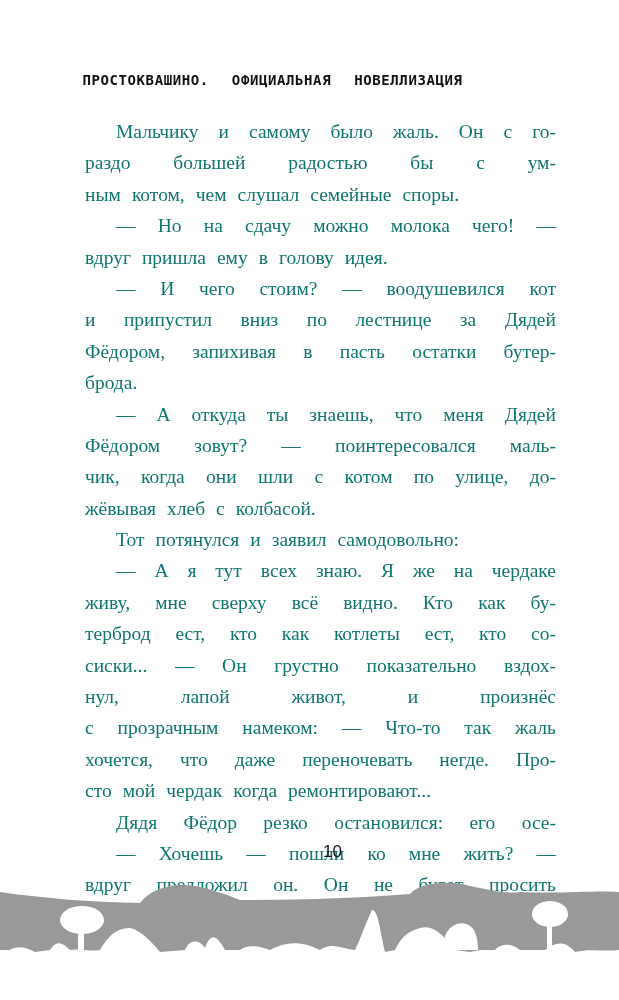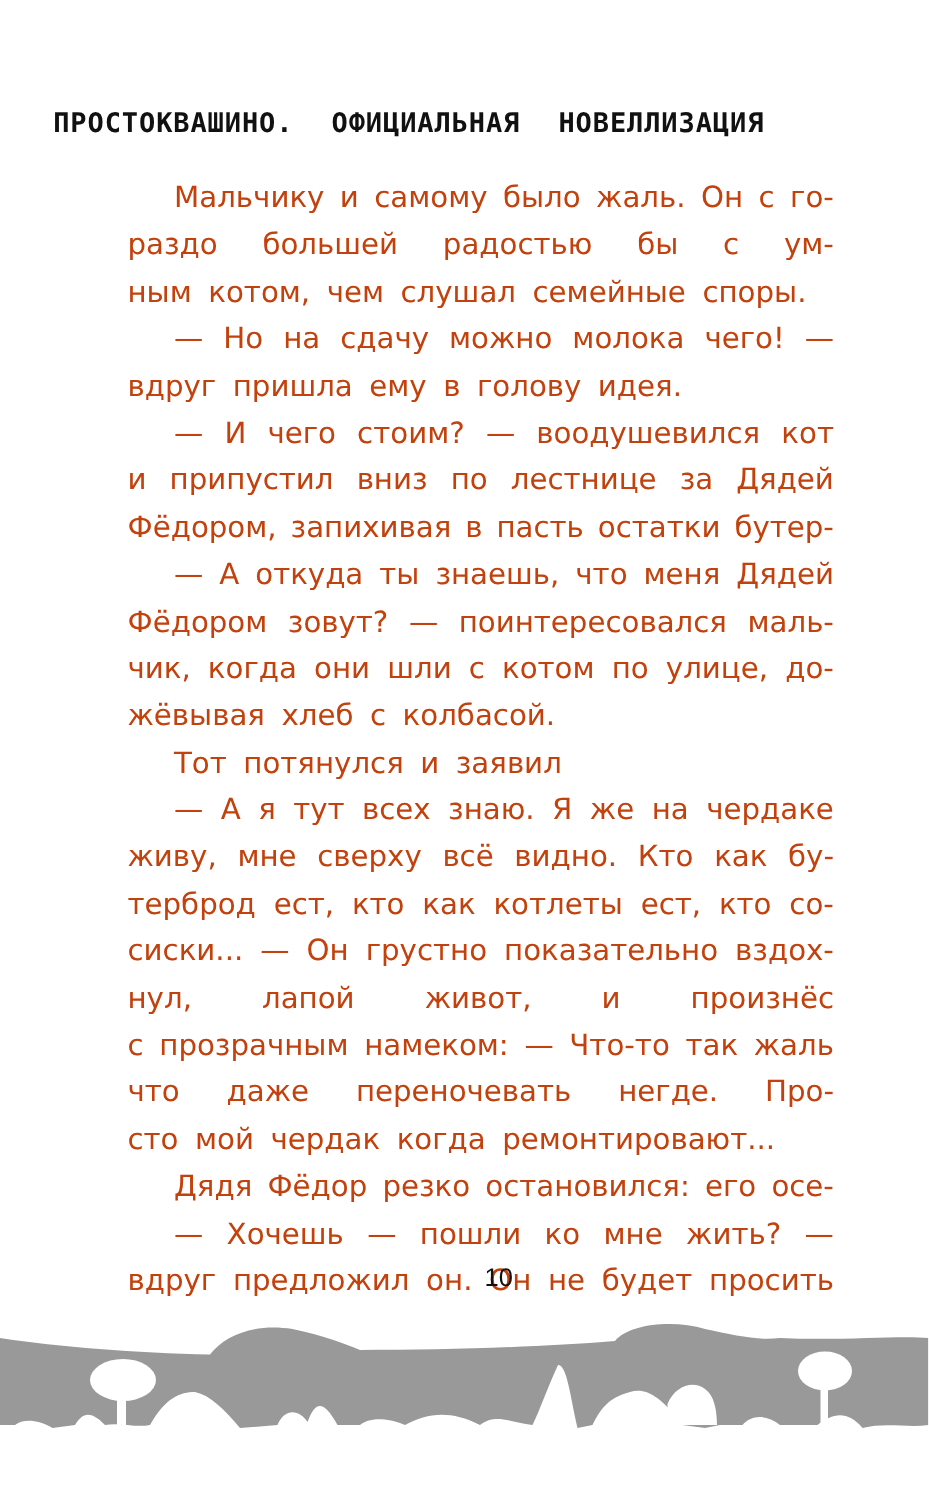--- a/index.html
+++ b/index.html
@@ -2,30 +2,30 @@
 <html><head>
 <meta charset="utf-8">
 <style>
   html, body { margin: 0; padding: 0; }
   body {
     width: 619px; height: 1000px; background: #ffffff; position: relative; overflow: hidden;
     font-family: "DejaVu Sans", sans-serif; color: #1a1a1a;
   }
   .running-head {
     position: absolute; top: 72px; left: 0; width: 545px; text-align: center;
-    font-family: "DejaVu Sans Mono", monospace; font-weight: bold; font-size: 18px;
+    font-family: "DejaVu Sans Mono", monospace; font-weight: bold; font-size: 14px;
     letter-spacing: 0.6px; color: #111;
   }
   .running-head span { margin: 0 7px; }
   .text-block {
     position: absolute; top: 116px; left: 85px; width: 471px;
   }
   .line {
     height: 31.4px; line-height: 31.4px; font-size: 19.5px; white-space: nowrap;
-    display: flex; justify-content: space-between; color: #c2410c;
+    display: flex; justify-content: space-between; color: #0f766e; font-family: Liberation Serif, serif;
   }
   .line.indent { padding-left: 31px; }
   .line.last { justify-content: flex-start; }
   .line.last .w { margin-right: 11px; }
   .page-number {
     position: absolute; top: 842px; left: 0; width: 619px; text-align: center;
     font-family: Liberation Sans, sans-serif; font-size: 17px; color: #111; margin-left: 23px;
   }
   .footer-band { position: absolute; left: 0; top: 870px; width: 619px; height: 90px; }
 </style>
@@ -101,20 +101,23 @@
       <span class="w">за</span>
       <span class="w">Дядей</span>
     </div>
     <div class="line">
       <span class="w">Фёдором,</span>
       <span class="w">запихивая</span>
       <span class="w">в</span>
       <span class="w">пасть</span>
       <span class="w">остатки</span>
       <span class="w">бутер-</span>
+    </div>
+    <div class="line last">
+      <span class="w">брода.</span>
     </div>
     <div class="line indent">
       <span class="w">—</span>
       <span class="w">А</span>
       <span class="w">откуда</span>
       <span class="w">ты</span>
       <span class="w">знаешь,</span>
       <span class="w">что</span>
       <span class="w">меня</span>
       <span class="w">Дядей</span>
@@ -141,20 +144,21 @@
       <span class="w">жёвывая</span>
       <span class="w">хлеб</span>
       <span class="w">с</span>
       <span class="w">колбасой.</span>
     </div>
     <div class="line indent last">
       <span class="w">Тот</span>
       <span class="w">потянулся</span>
       <span class="w">и</span>
       <span class="w">заявил</span>
+      <span class="w">самодовольно:</span>
     </div>
     <div class="line indent">
       <span class="w">—</span>
       <span class="w">А</span>
       <span class="w">я</span>
       <span class="w">тут</span>
       <span class="w">всех</span>
       <span class="w">знаю.</span>
       <span class="w">Я</span>
       <span class="w">же</span>
@@ -199,20 +203,21 @@
     <div class="line">
       <span class="w">с</span>
       <span class="w">прозрачным</span>
       <span class="w">намеком:</span>
       <span class="w">—</span>
       <span class="w">Что-то</span>
       <span class="w">так</span>
       <span class="w">жаль</span>
     </div>
     <div class="line">
+      <span class="w">хочется,</span>
       <span class="w">что</span>
       <span class="w">даже</span>
       <span class="w">переночевать</span>
       <span class="w">негде.</span>
       <span class="w">Про-</span>
     </div>
     <div class="line last">
       <span class="w">сто</span>
       <span class="w">мой</span>
       <span class="w">чердак</span>

